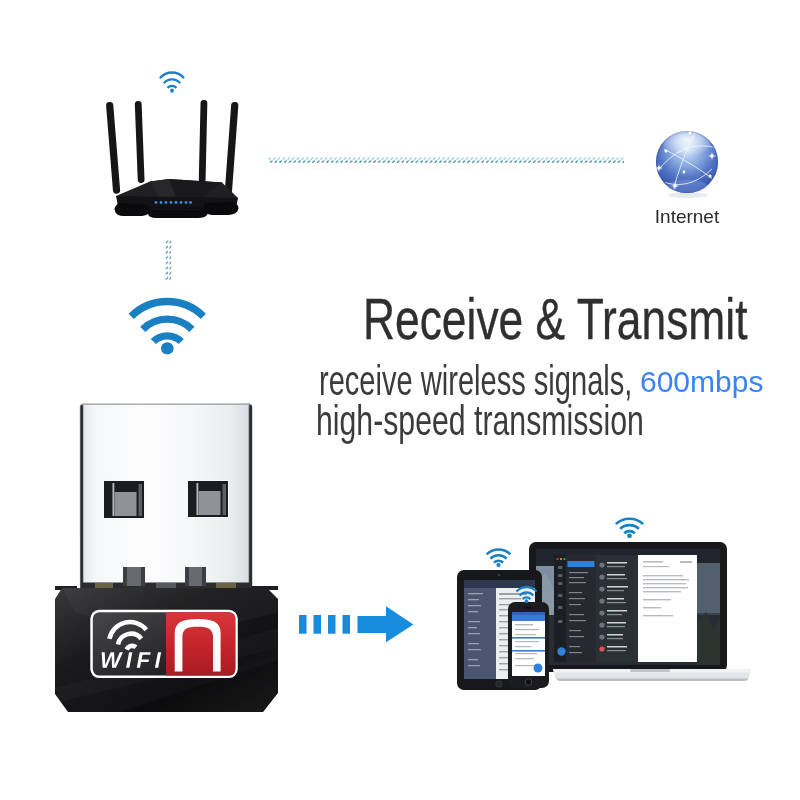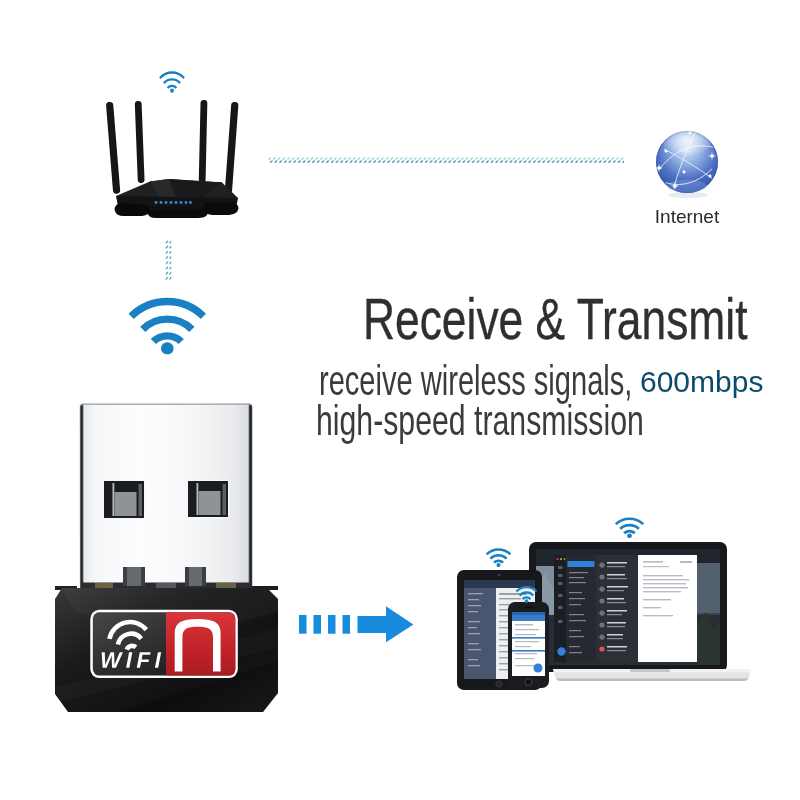--- a/index.html
+++ b/index.html
@@ -366,14 +366,14 @@
   <use href="#wifi" x="485" y="546" width="27" height="21"></use>
   <use href="#wifi" x="515" y="584" width="23" height="19"></use>
   <use href="#wifi" x="614" y="515" width="31" height="23"></use>
 </g>
 </svg>
 
 <div class="abs" style="left:319px;top:286px;width:480px;margin-left:44px;">
   <div id="h1" style="font-size:57px;color:#2f2f2f;-webkit-text-stroke:0.35px #2f2f2f;white-space:nowrap;transform:scaleX(0.778);transform-origin:0 0;">Receive &amp; Transmit</div>
 </div>
 <div class="abs" id="l1" style="left:319px;top:357px;font-size:42px;color:#3b3b3b;white-space:nowrap;transform:scaleX(0.692);transform-origin:0 0;">receive wireless signals,</div>
-<div class="abs" id="l1b" style="left:640px;top:365.3px;font-size:30px;color:#0c4a6e;white-space:nowrap;">600mbps</div>
+<div class="abs" id="l1b" style="left:640px;top:365.3px;font-size:30px;color:#3b82f6;white-space:nowrap;">600mbps</div>
 <div class="abs" id="l2" style="left:316px;top:396.5px;font-size:42px;color:#3b3b3b;white-space:nowrap;transform:scaleX(0.72);transform-origin:0 0;">high-speed transmission</div>
 
 </body></html>

